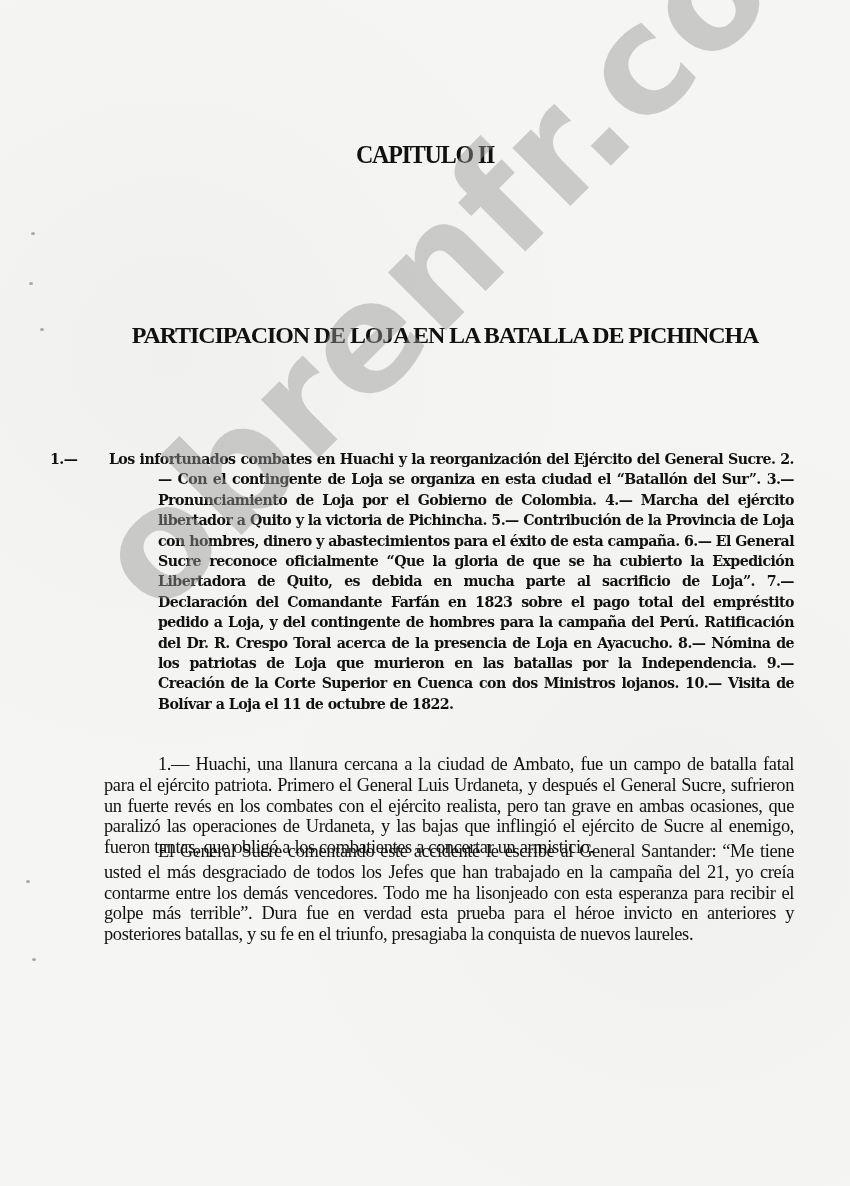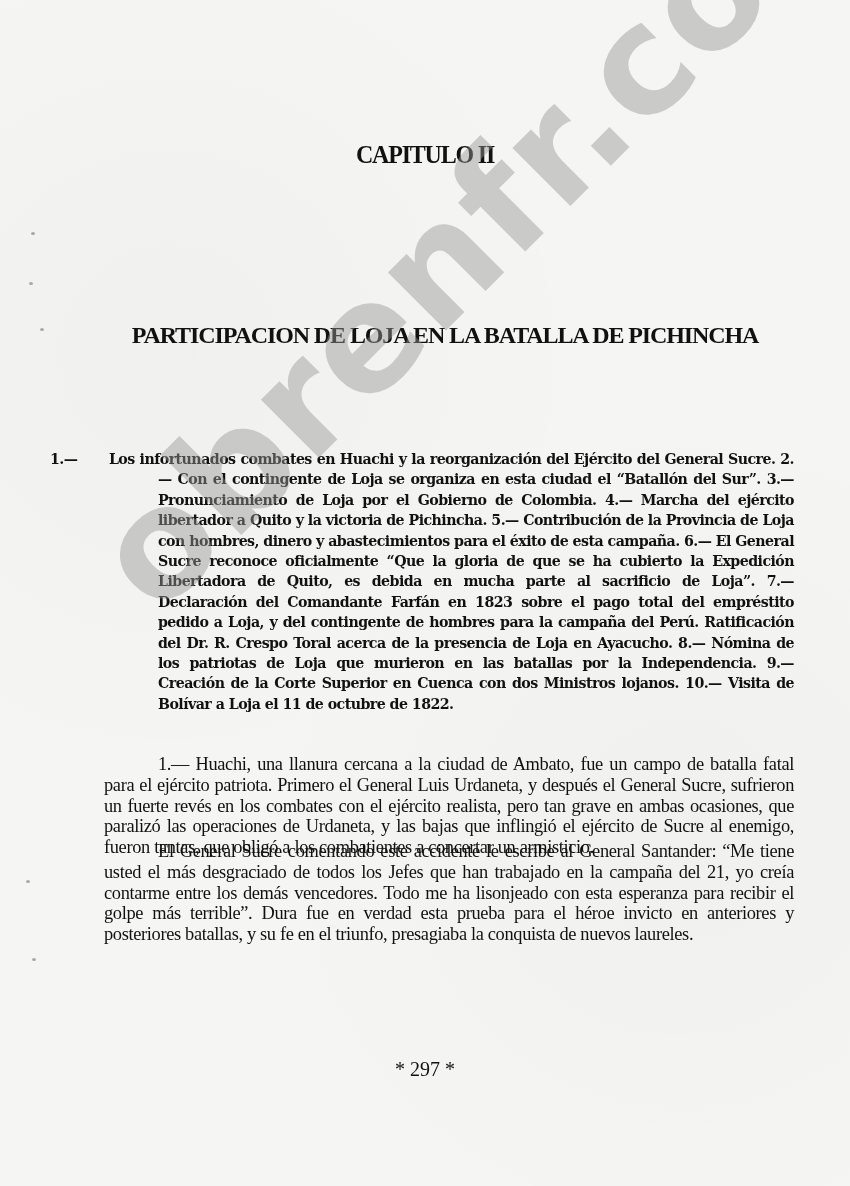--- a/index.html
+++ b/index.html
@@ -131,16 +131,15 @@
   <h2 class="section-title">PARTICIPACION DE LOJA EN LA BATALLA DE PICHINCHA</h2>
 
   <p class="summary">
     <span class="summary-body"><span class="num">1.—</span> <span>Los infortunados combates en Huachi y la reorganización del Ejército del General Sucre. 2.— Con el contingente de Loja se organiza en esta ciudad el “Batallón del Sur”. 3.— Pronunciamiento de Loja por el Gobierno de Colombia. 4.— Marcha del ejército libertador a Quito y la victoria de Pichincha. 5.— Contribución de la Provincia de Loja con hombres, dinero y abastecimientos para el éxito de esta campaña. 6.— El General Sucre reconoce oficialmente “Que la gloria de que se ha cubierto la Expedición Libertadora de Quito, es debida en mucha parte al sacrificio de Loja”. 7.— Declaración del Comandante Farfán en 1823 sobre el pago total del empréstito pedido a Loja, y del contingente de hombres para la campaña del Perú. Ratificación del Dr. R. Crespo Toral acerca de la presencia de Loja en Ayacucho. 8.— Nómina de los patriotas de Loja que murieron en las batallas por la Independencia. 9.— Creación de la Corte Superior en Cuenca con dos Ministros lojanos. 10.— Visita de Bolívar a Loja el 11 de octubre de 1822.</span></span>
   </p>
 
   <p class="body-text para1">1.— Huachi, una llanura cercana a la ciudad de Ambato, fue un campo de batalla fatal para el ejército patriota.  Primero el General Luis Urdaneta, y después el General Sucre, sufrieron un fuerte revés en los combates con el ejército realista, pero tan grave en ambas ocasiones, que paralizó las operaciones de Urdaneta, y las bajas que inflingió el ejército de Sucre al enemigo, fueron tantas, que obligó a los combatientes a concertar un armisticio.</p>
 
   <p class="body-text para2">El General Sucre comentando este accidente le escribe al General Santander: “Me tiene usted el más desgraciado de todos los Jefes que han trabajado en la campaña del 21, yo creía contarme entre los demás vencedores.  Todo me ha lisonjeado con esta esperanza para recibir el golpe más terrible”.  Dura fue en verdad esta prueba para el héroe invicto en anteriores y posteriores batallas, y su fe en el triunfo, presagiaba la conquista de nuevos laureles.</p>
 
-  <p class="page-number">* 297 *</p>
 
   <div class="watermark">obrenfr.com</div>
 </div>
 
 </body></html>

